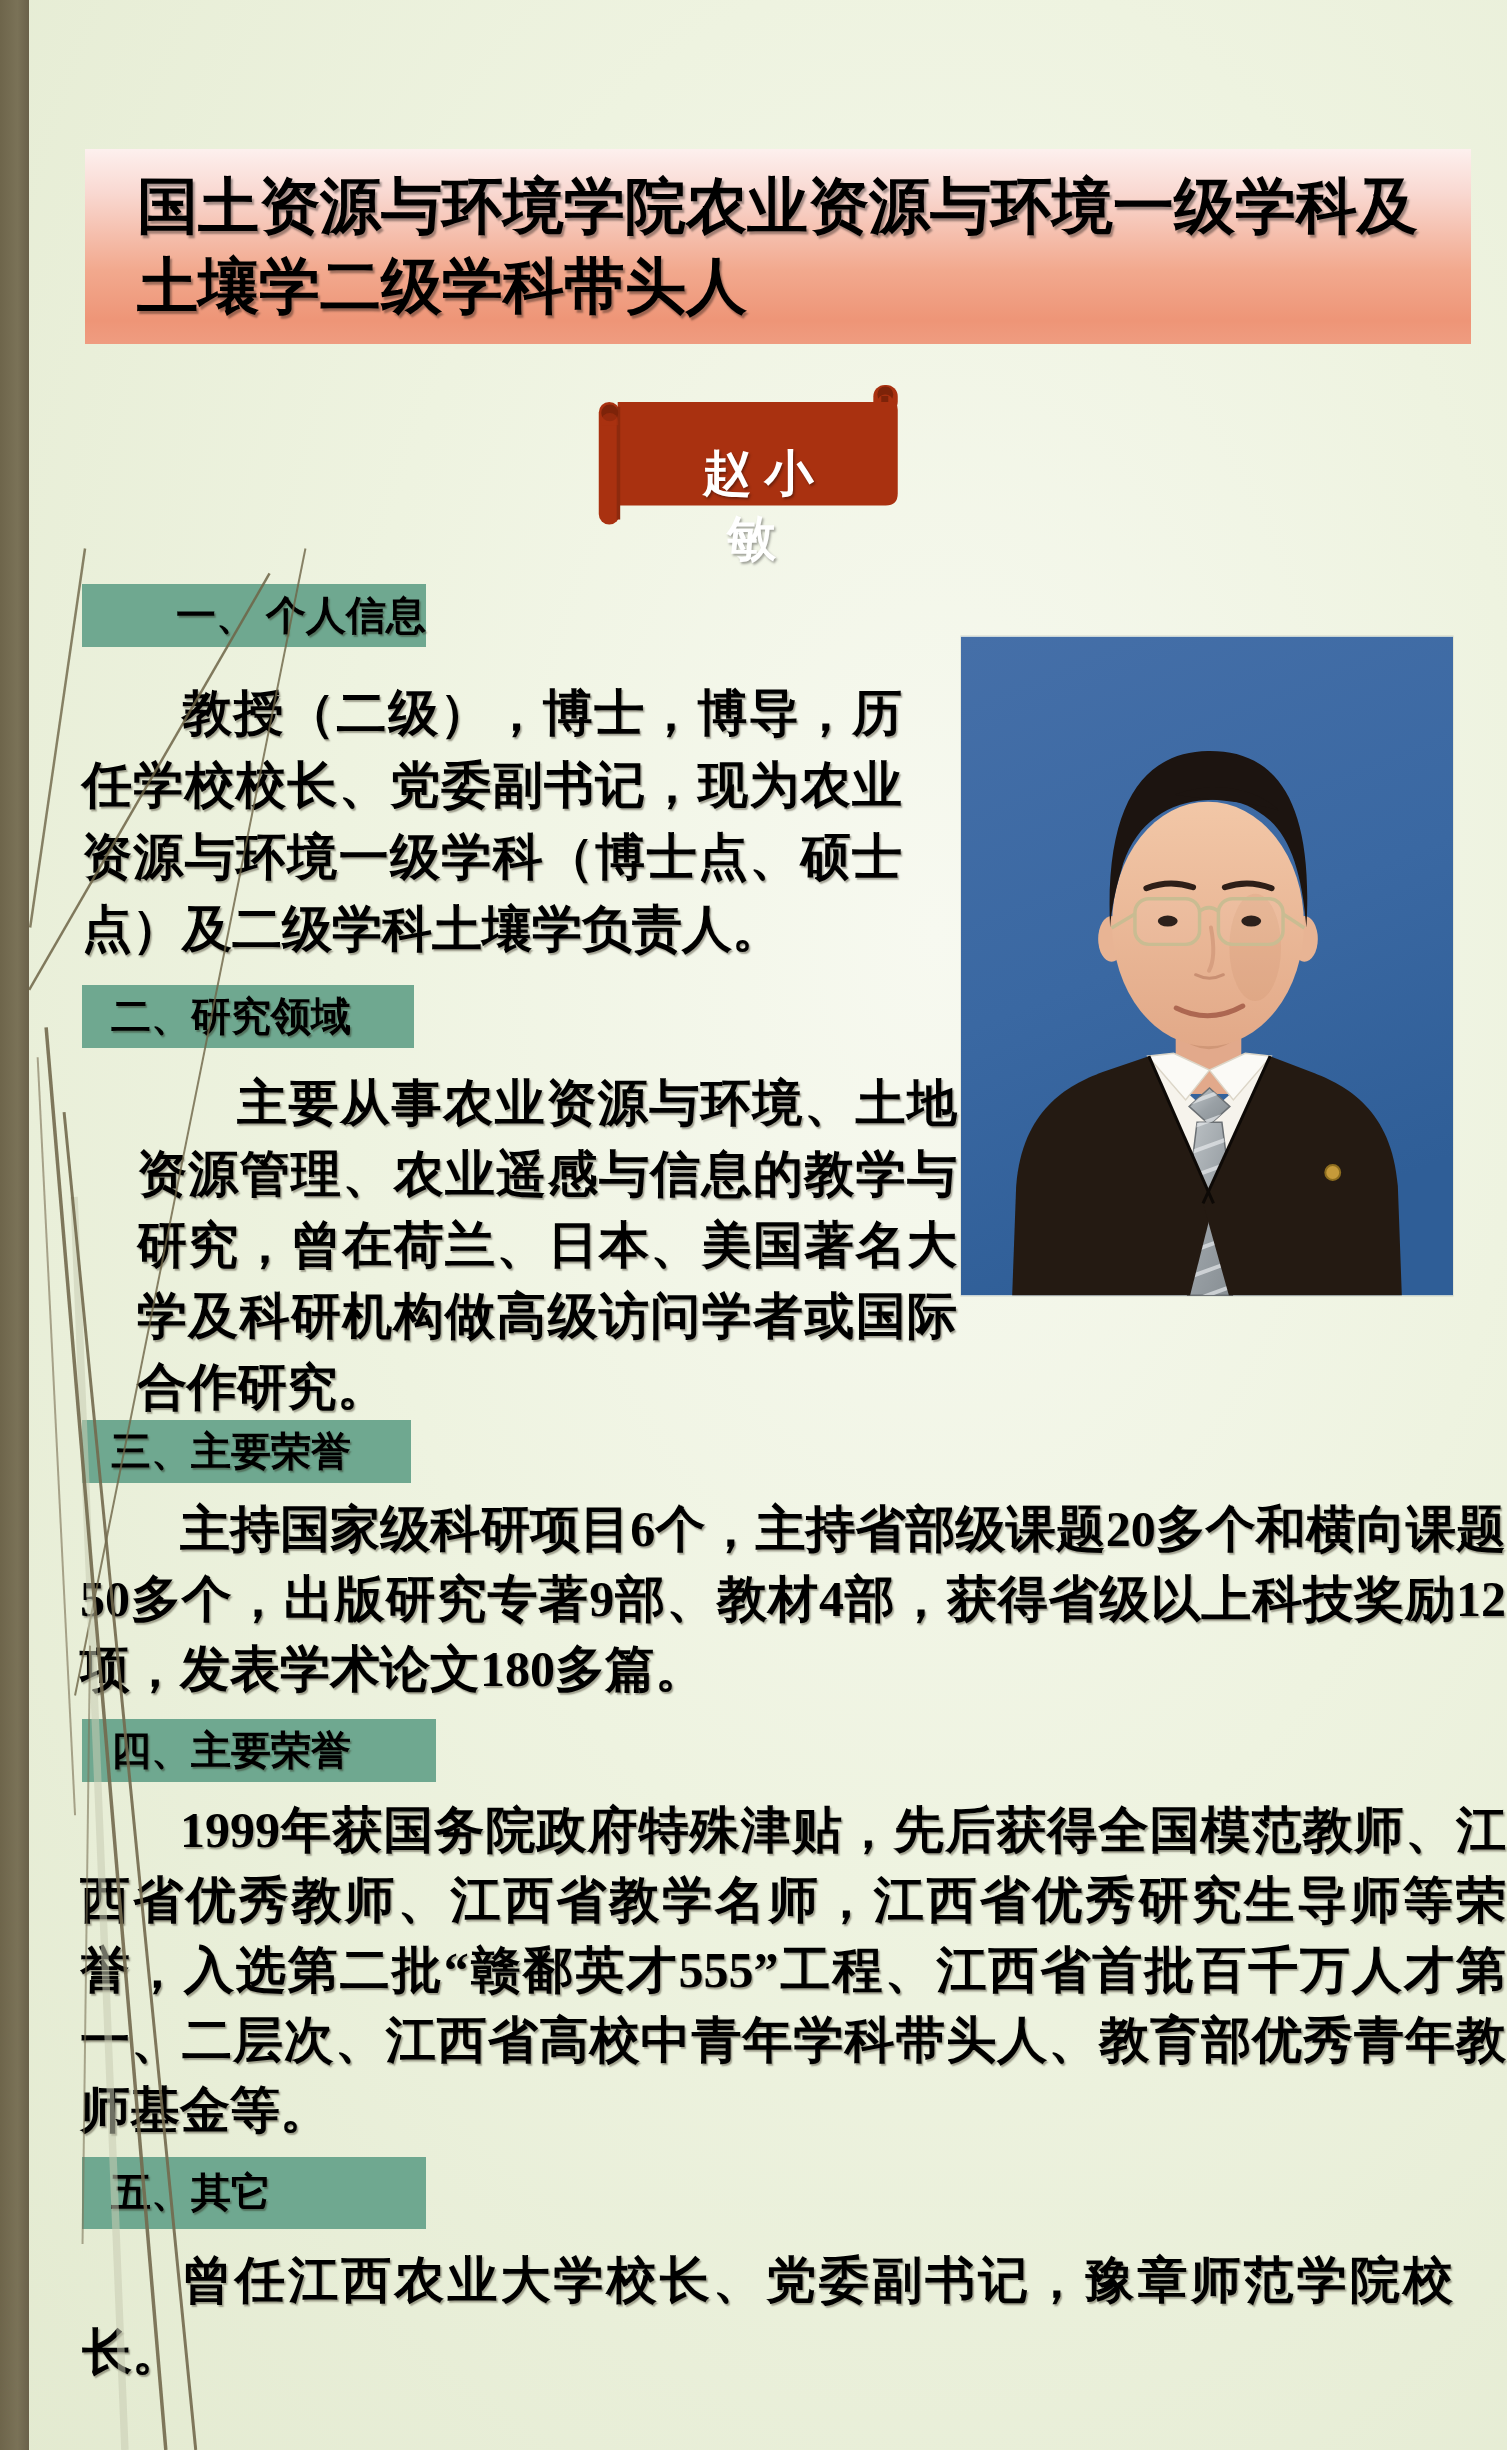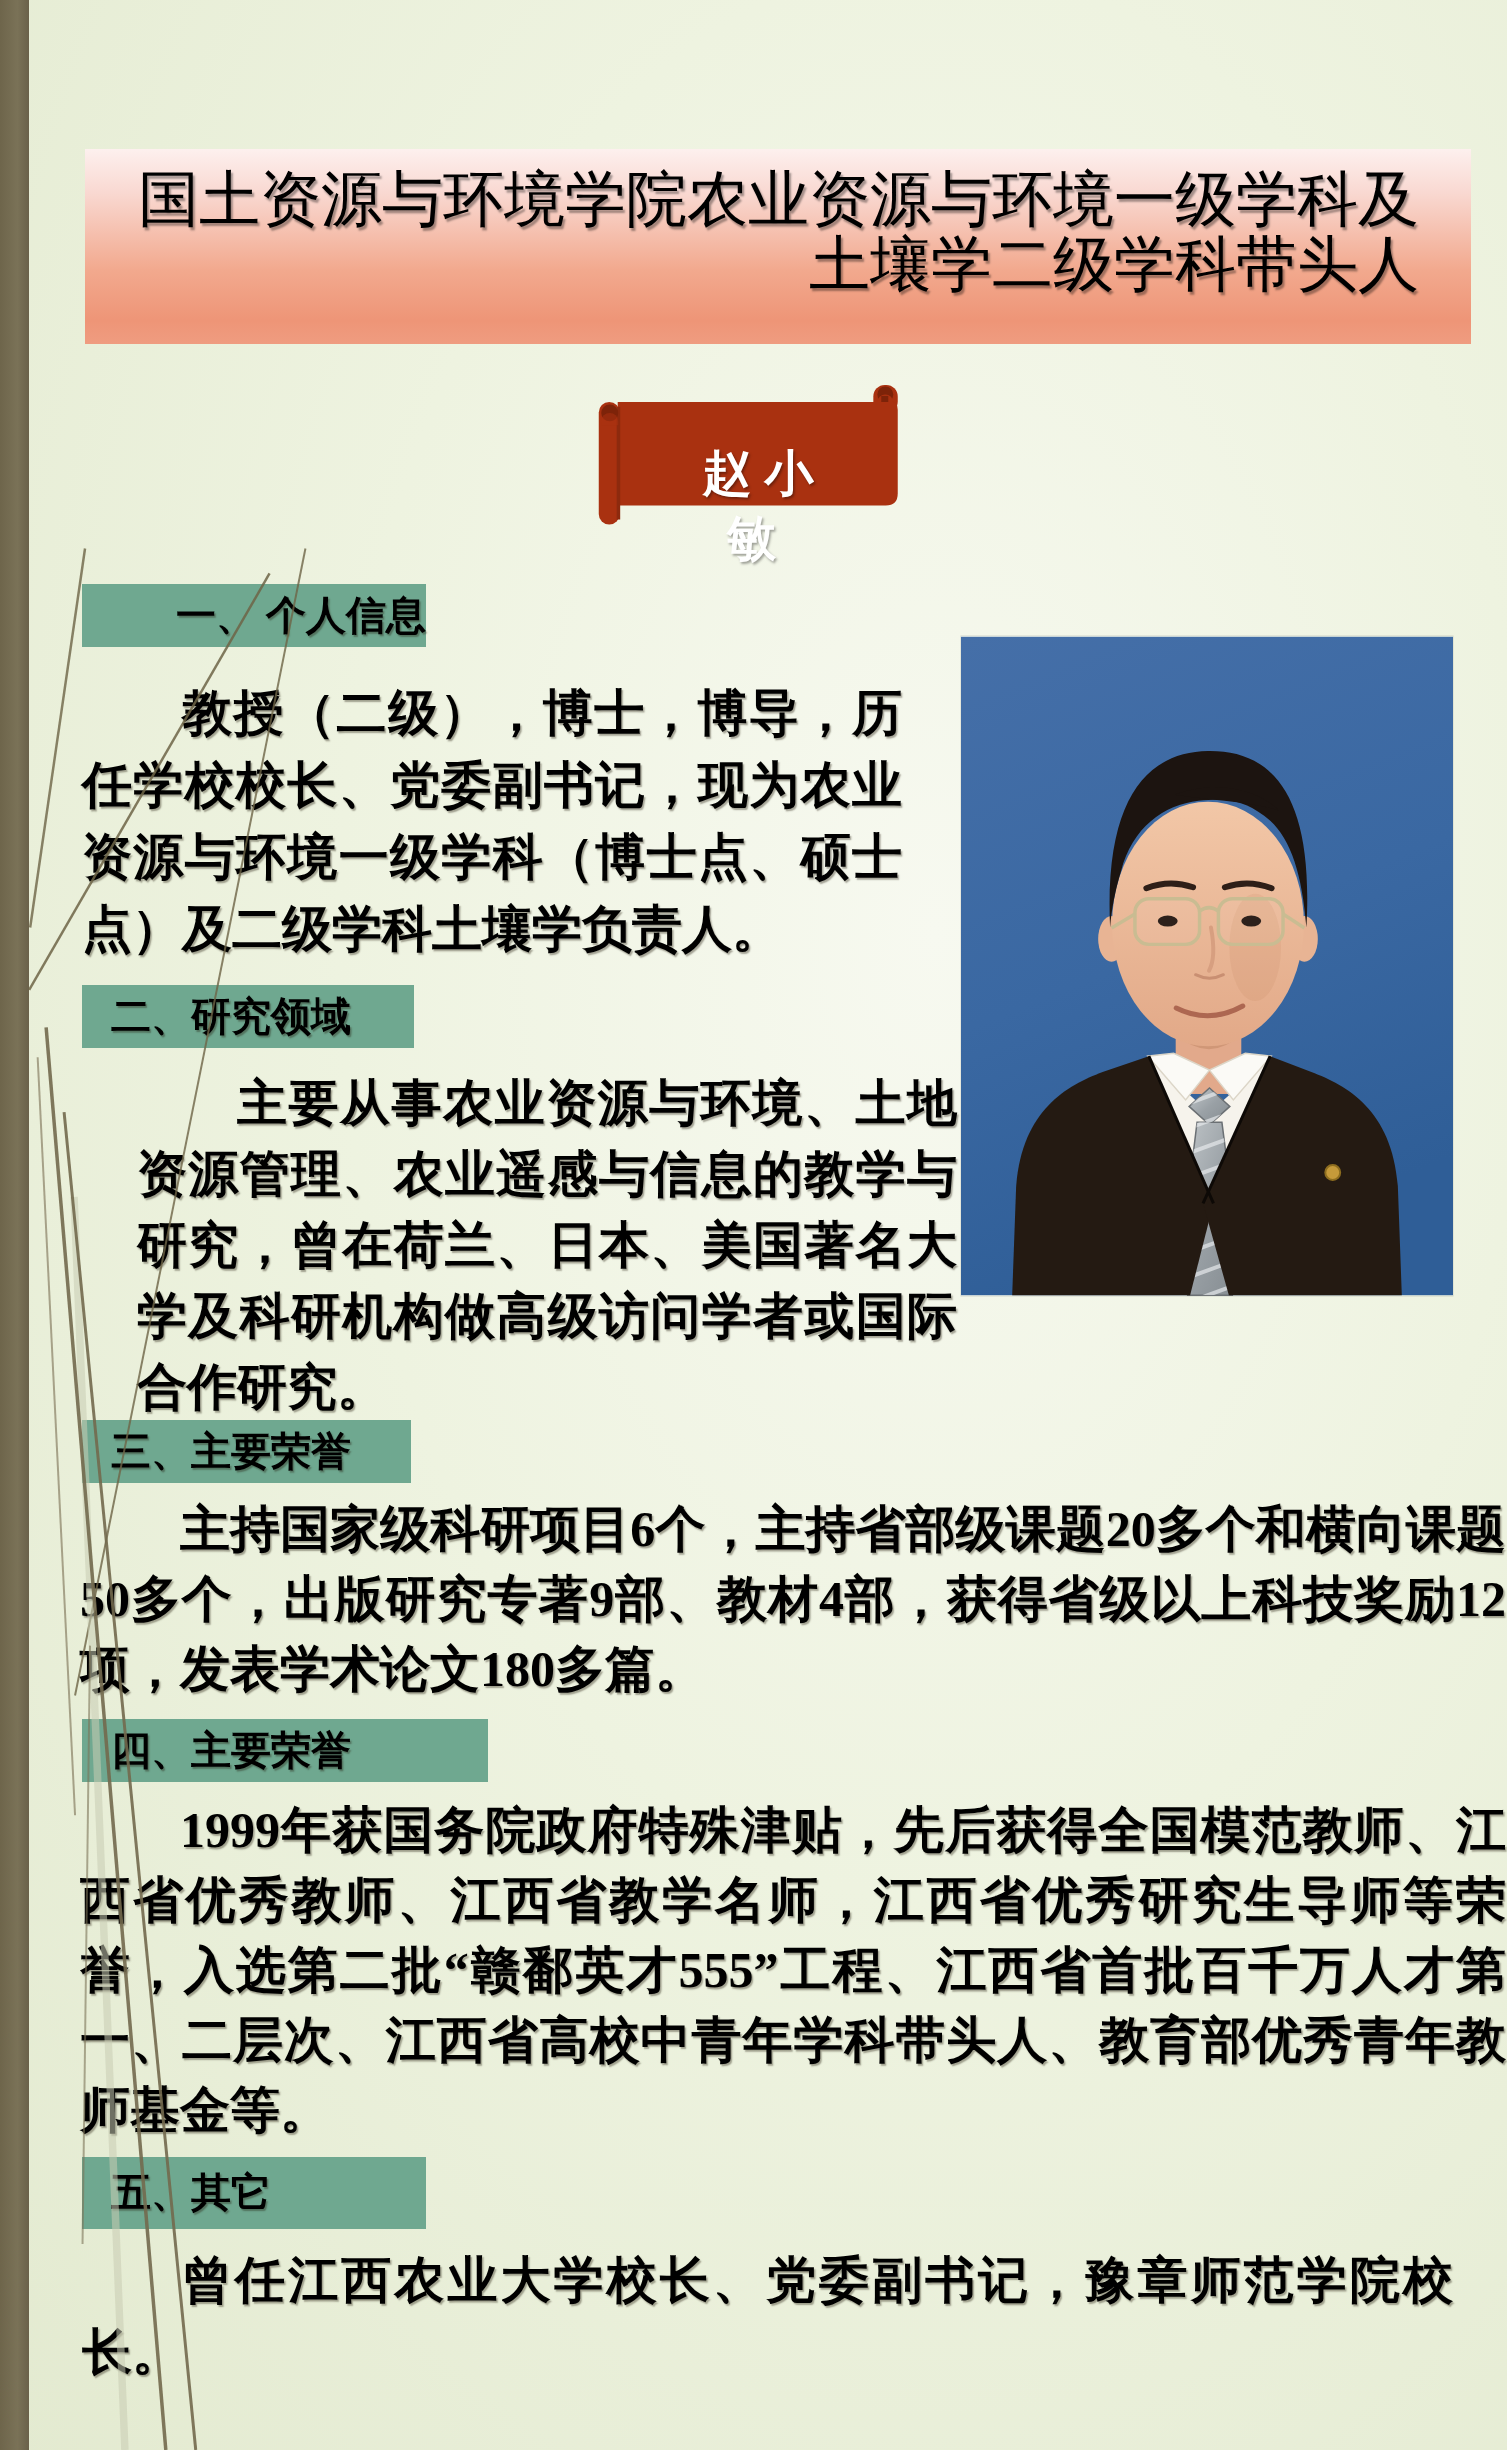--- a/index.html
+++ b/index.html
@@ -18,22 +18,22 @@
   
   .wisps{position:absolute;left:0;top:0;z-index:9;pointer-events:none;}
   
   .title-banner{
     position:absolute;left:85px;top:149px;width:1386px;height:195px;
     background:linear-gradient(to bottom,#fdf0ee 0%,#f9d9d2 22%,#f2a98e 62%,#ee9577 88%,#ef9c80 100%);
     z-index:3;
   }
   .title-text{
     display:block;width:1282px;margin:0 auto;padding-top:18px;
-    font-size:61px;line-height:65px;font-weight:400;color:#000;
-    text-align:right;
+    font-size:61px;line-height:80px;font-weight:700;color:#000;
+    text-align:left;
     text-shadow:2px 2.5px 2px rgba(0,0,0,0.35);
   }
   
   .scroll-wrap{position:absolute;left:596px;top:381px;width:307px;height:147px;z-index:4;}
   .scroll-name{
     position:absolute;left:663px;top:425px;width:190px;height:65px;z-index:5;
     color:#fff;font-size:49px;line-height:65px;font-weight:700;text-align:center;
     letter-spacing:13px;text-indent:13px;
     text-shadow:1.5px 2px 2.5px rgba(0,0,0,0.35);
     margin-top:16px;
@@ -90,21 +90,21 @@
 
   <div class="hdr" style="left:82px;top:584px;width:344px;text-align:right;">一、 个人信息</div>
   <div class="para" style="left:82px;top:677px;width:820px;">教授（二级），博士，博导，历任学校校长、党委副书记，现为农业资源与环境一级学科（博士点、硕士点）及二级学科土壤学负责人。</div>
 
   <div class="hdr" style="left:82px;top:985px;width:332px;">二、研究领域</div>
   <div class="para" style="left:98px;top:1068px;width:820px;line-height:1.42;margin-left:39px;">主要从事农业资源与环境、土地资源管理、农业遥感与信息的教学与研究，曾在荷兰、日本、美国著名大学及科研机构做高级访问学者或国际合作研究。</div>
 
   <div class="hdr" style="left:82px;top:1420px;width:329px;">三、主要荣誉</div>
   <div class="para" style="left:80px;top:1494px;width:1426px;line-height:1.40;">主持国家级科研项目6个，主持省部级课题20多个和横向课题50多个，出版研究专著9部、教材4部，获得省级以上科技奖励12项，发表学术论文180多篇。</div>
 
-  <div class="hdr" style="left:82px;top:1719px;width:406px;">四、主要荣誉</div>
+  <div class="hdr" style="left:82px;top:1719px;width:354px;">四、主要荣誉</div>
   <div class="para" style="left:80px;top:1795px;width:1426px;line-height:1.40;">1999年获国务院政府特殊津贴，先后获得全国模范教师、江西省优秀教师、江西省教学名师，江西省优秀研究生导师等荣誉，入选第二批“赣鄱英才555”工程、江西省首批百千万人才第一、二层次、江西省高校中青年学科带头人、教育部优秀青年教师基金等。</div>
 
   <div class="hdr" style="left:82px;top:2157px;width:344px;height:72px;line-height:72px;">五、其它</div>
   <div class="para" style="left:82px;top:2244px;width:1371px;">曾任江西农业大学校长、党委副书记，豫章师范学院校长。</div>
 
   <div class="photo">
     <svg width="492" height="660" viewBox="0 0 990 1325">
       <defs>
         <linearGradient id="bgblue" x1="0" y1="0" x2="0.3" y2="1">
           <stop offset="0" stop-color="#456fa8"></stop>

